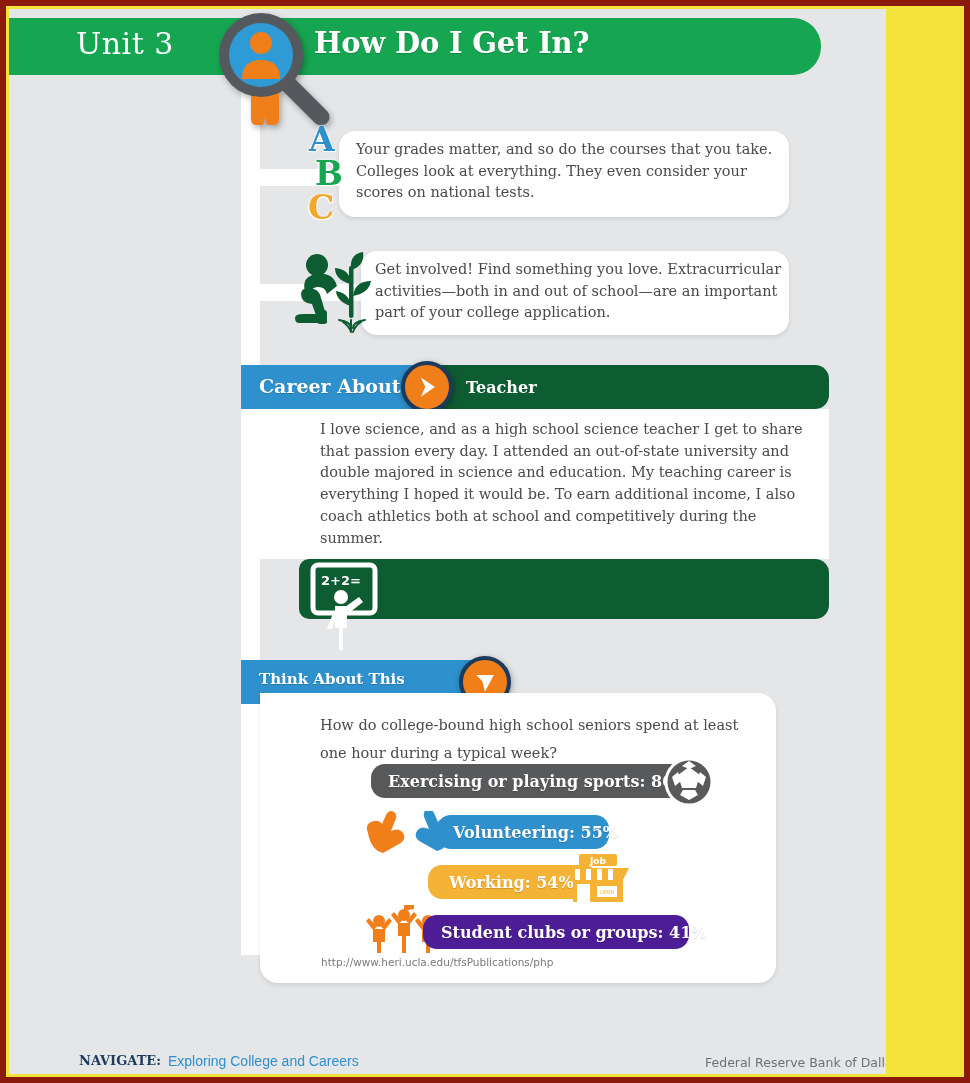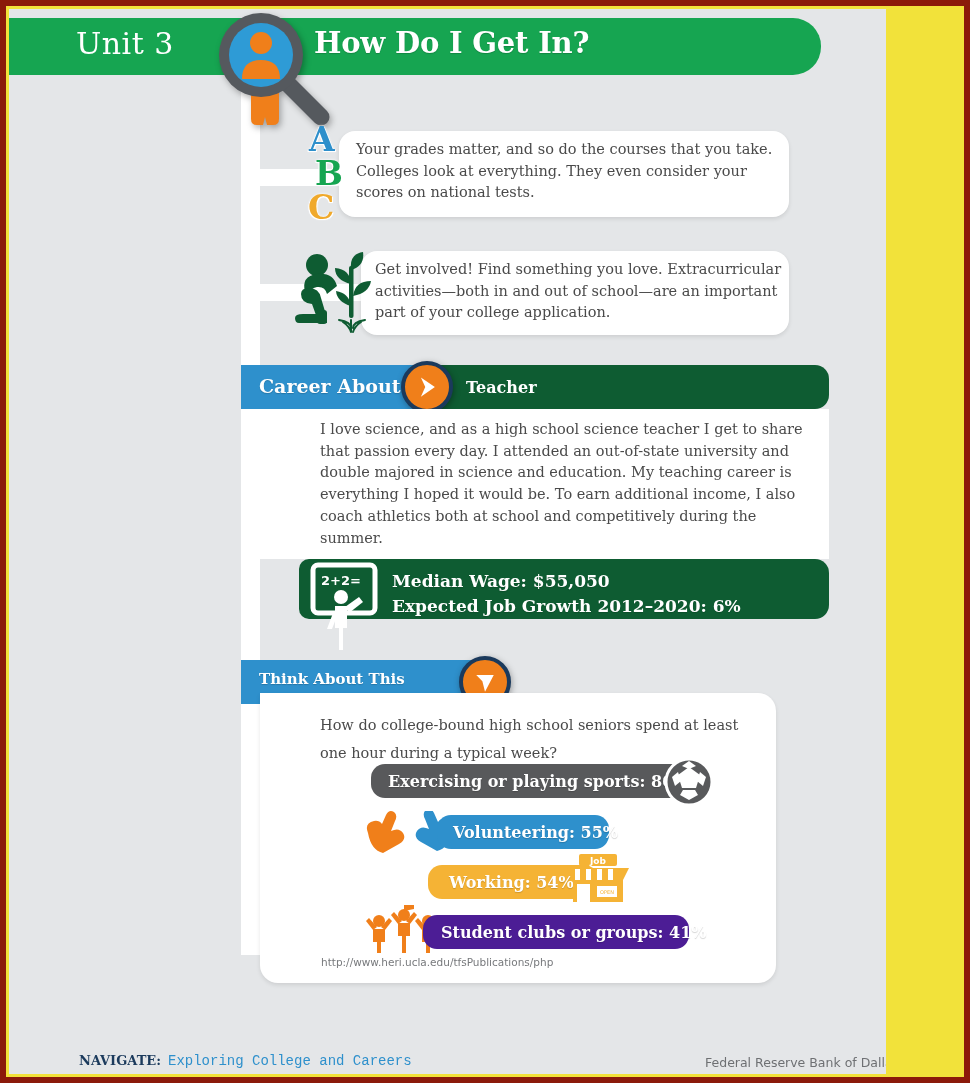--- a/index.html
+++ b/index.html
@@ -289,21 +289,21 @@
     left: 70px; top: 1044px;
     font-family: "DejaVu Serif", serif;
     font-weight: bold;
     font-size: 13px;
     color: #1B3A5C;
     white-space: nowrap;
   }
   .footer-subtitle {
     position: absolute;
     left: 159px; top: 1044px;
-    font-family: Liberation Mono, monospace;
+    font-family: Liberation Sans, sans-serif;
     font-size: 14px;
     color: #2E90CC;
     white-space: nowrap;
   }
   .footer-org {
     position: absolute;
     left: 696px; top: 1046px;
     font-family: "DejaVu Sans", sans-serif;
     font-size: 12.5px;
     color: #6E7073;
@@ -405,24 +405,20 @@
     <div class="cp-stats"></div>
     <div class="chalk-icon">
       <svg viewBox="0 0 78 90" width="78" height="90">
         <rect x="4" y="4" width="62" height="48" rx="5" fill="none" stroke="#FFFFFF" stroke-width="5"></rect>
         <text x="12" y="24" font-family="DejaVu Sans, sans-serif" font-size="13" font-weight="bold" fill="#FFFFFF">2+2=</text>
         <circle cx="32" cy="36" r="7" fill="#FFFFFF"></circle>
         <path d="M26 45 h12 v22 h-4 v22 h-4 v-22 h-4 z" fill="#FFFFFF"></path>
         <path d="M36 46 l14 -10 l4 5 l-14 11 z" fill="#FFFFFF"></path>
         <path d="M24 52 l-6 16 h5 l5 -13 z" fill="#FFFFFF"></path>
       </svg>
-    </div>
-    <div class="cp-stats-lines">
-      <div>Median Wage: $55,050</div>
-      <div>Expected Job Growth 2012–2020: 6%</div>
     </div>
 
     <div class="tat-header"></div>
     <div class="tat-header-label">Think About This</div>
     <div class="badge-circle tat-badge">
       <svg viewBox="0 0 32 32" width="28" height="28">
         <path d="M6 8 L26 8 L16 27 L13 15 Z" fill="#FFFFFF"></path>
       </svg>
     </div>
 

